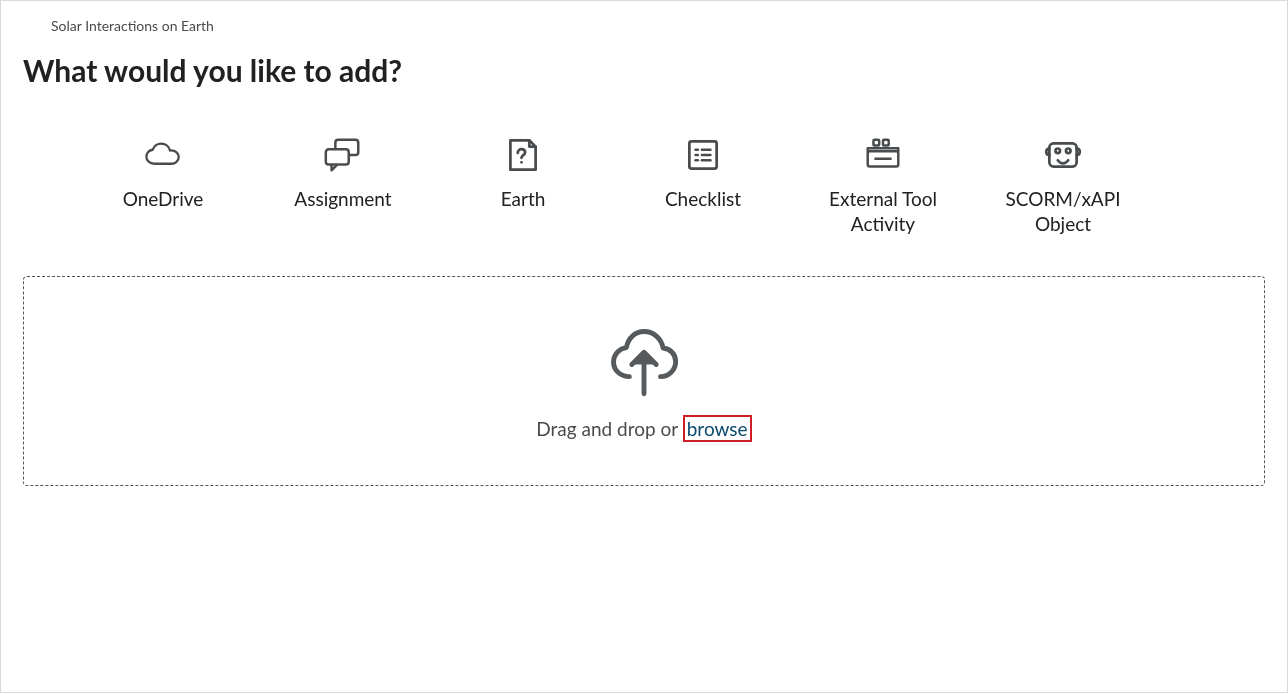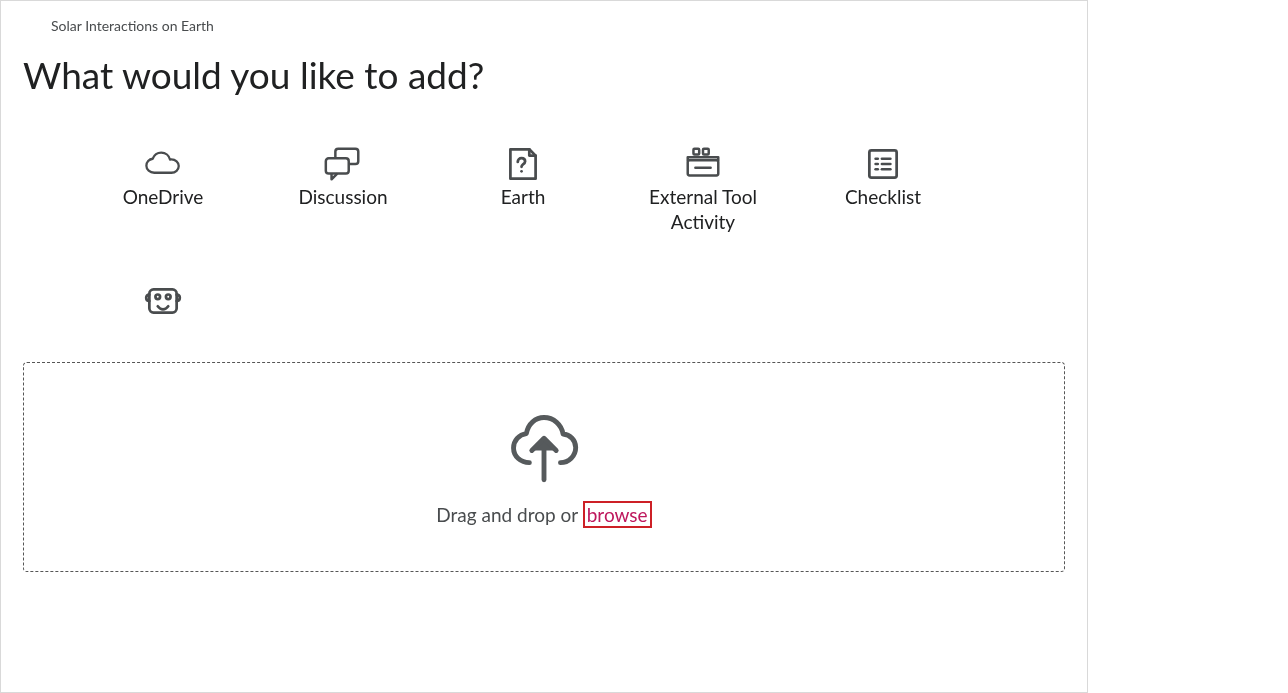--- a/index.html
+++ b/index.html
@@ -1,18 +1,18 @@
 <!DOCTYPE html>
 <html><head>
 <meta charset="utf-8">
 <style>
   * { box-sizing: border-box; margin: 0; padding: 0; }
   html, body { width: 1288px; height: 693px; font-family: "Segoe UI", "Lato", Arial, sans-serif; background: #fff; }
   .modal {
-    width: 1088px;
+    width: 1288px;
     height: 693px;
     border: 1px solid #d9d9d9;
     position: relative;
     padding: 12px 22px 22px 22px;
   }
   .breadcrumb {
     font-size: 14px;
     color: #494c4e;
     margin-left: 28px;
     margin-top: 4px;
@@ -26,22 +26,22 @@
     display: flex;
     align-items: center;
     justify-content: center;
     cursor: pointer;
     color: #494c4e;
     font-size: 20px;
     background: transparent;
     border: none;
   }
   .title {
-    font-size: 37px;
-    font-weight: 400;
+    font-size: 30px;
+    font-weight: 700;
     color: #202122;
     margin-top: 18px;
     margin-left: 0;
   }
   .grid {
     margin-top: 46px;
     display: flex;
     flex-wrap: wrap;
     column-gap: 0;
     row-gap: 46px;
@@ -57,21 +57,21 @@
   .tile-icon {
     width: 42px;
     height: 42px;
     color: #494c4e;
     display: flex;
     align-items: center;
     justify-content: center;
   }
   .tile-icon svg { width: 100%; height: 100%; }
   .tile-label {
-    margin-top: 0;
+    margin-top: 11px;
     font-size: 19px;
     color: #202122;
     text-align: center;
     line-height: 1.3;
     max-width: 160px;
   }
   .dropzone {
     margin-top: 40px;
     border: 1px dashed #565656;
     border-radius: 4px;
@@ -86,21 +86,21 @@
     height: 78px;
     color: #565a5c;
   }
   .upload-icon svg { width: 100%; height: 100%; }
   .drop-text {
     margin-top: 16px;
     font-size: 19px;
     color: #494c4e;
   }
   .browse-link {
-    color: #be185d;
+    color: #0c4a6e;
     text-decoration: none;
     border: 2px solid #cd2026;
     padding: 0 2px;
     cursor: pointer;
   }
   .more-dots {
     display: flex;
     gap: 6px;
     align-items: center;
     justify-content: center;
@@ -141,74 +141,75 @@
 
 
     <div class="tile">
       <div class="tile-icon">
         <svg viewBox="0 0 44 40" fill="none" stroke="currentColor" stroke-width="2.6" stroke-linejoin="round">
           <rect x="14" y="4" width="24" height="16" rx="3"></rect>
           <rect x="4" y="14" width="24" height="16" rx="3" fill="#fff"></rect>
           <path d="M10 30v6l6-6"></path>
         </svg>
       </div>
-      <div class="tile-label">Discussion</div>
+      <div class="tile-label">Assignment</div>
     </div>
 
     <div class="tile">
       <div class="tile-icon">
         <svg viewBox="0 0 40 40" fill="none" stroke="currentColor" stroke-width="2.6" stroke-linejoin="round" stroke-linecap="round">
           <path d="M8 6h18l6 6v22H8z"></path>
           <path d="M26 6v6h6"></path>
           <path d="M15 18c0-2 1.6-3.5 3.6-3.5s3.4 1.3 3.4 3c0 1.3-.8 2-2 2.8-1 .7-1.4 1.2-1.4 2.4"></path>
           <circle cx="18.6" cy="27" r="1.3" fill="currentColor" stroke="none"></circle>
         </svg>
       </div>
       <div class="tile-label">Earth</div>
-    </div>
-
-    <div class="tile">
-      <div class="tile-icon">
-        <svg viewBox="0 0 44 40" fill="none" stroke="currentColor" stroke-width="2.6" stroke-linejoin="round" stroke-linecap="round">
-          <rect x="6" y="16" width="32" height="16" rx="2"></rect>
-          <path d="M6 16v-3h32v3"></path>
-          <rect x="12" y="4" width="6" height="6" rx="1"></rect>
-          <rect x="22" y="4" width="6" height="6" rx="1"></rect>
-          <line x1="14" y1="24" x2="30" y2="24"></line>
-        </svg>
-      </div>
-      <div class="tile-label">External Tool Activity</div>
     </div>
 
     <div class="tile">
       <div class="tile-icon">
         <svg viewBox="0 0 40 40" fill="none" stroke="currentColor" stroke-width="2.6" stroke-linejoin="round" stroke-linecap="round">
           <rect x="7" y="7" width="26" height="26" rx="2"></rect>
           <line x1="13" y1="15" x2="15" y2="15"></line>
             <line x1="19" y1="15" x2="27" y2="15"></line>
           <line x1="13" y1="20" x2="15" y2="20"></line>
             <line x1="19" y1="20" x2="27" y2="20"></line>
           <line x1="13" y1="25" x2="15" y2="25"></line>
             <line x1="19" y1="25" x2="27" y2="25"></line>
         </svg>
       </div>
       <div class="tile-label">Checklist</div>
     </div>
 
     <div class="tile">
       <div class="tile-icon">
+        <svg viewBox="0 0 44 40" fill="none" stroke="currentColor" stroke-width="2.6" stroke-linejoin="round" stroke-linecap="round">
+          <rect x="6" y="16" width="32" height="16" rx="2"></rect>
+          <path d="M6 16v-3h32v3"></path>
+          <rect x="12" y="4" width="6" height="6" rx="1"></rect>
+          <rect x="22" y="4" width="6" height="6" rx="1"></rect>
+          <line x1="14" y1="24" x2="30" y2="24"></line>
+        </svg>
+      </div>
+      <div class="tile-label">External Tool Activity</div>
+    </div>
+
+    <div class="tile">
+      <div class="tile-icon">
         <svg viewBox="0 0 40 40" fill="none" stroke="currentColor" stroke-width="2.6" stroke-linejoin="round" stroke-linecap="round">
           <rect x="7" y="9" width="26" height="22" rx="4"></rect>
           <circle cx="15" cy="16" r="2.2"></circle>
           <circle cx="25" cy="16" r="2.2"></circle>
           <path d="M15 25c1.5 2 3 3 5 3s3.5-1 5-3"></path>
           <path d="M7 14c-2 0-3 1-3 3s1 3 3 3"></path>
           <path d="M33 14c2 0 3 1 3 3s-1 3-3 3"></path>
         </svg>
       </div>
+      <div class="tile-label">SCORM/xAPI Object</div>
     </div>
 
 
   </div>
 
   <div class="dropzone">
     <div class="upload-icon">
       <svg viewBox="0 0 64 64" fill="none" stroke="currentColor" stroke-width="4" stroke-linejoin="round" stroke-linecap="round">
         <path d="M20 44c-7 0-13-5-13-12 0-6 4.5-11 10.5-11.8C19 12 25 7 32 7c8 0 14.5 6 15.6 13.5C53.5 21 58 25.6 58 31.5 58 38.4 52.4 44 45.5 44"></path>
         <line x1="32" y1="58" x2="32" y2="26"></line>

